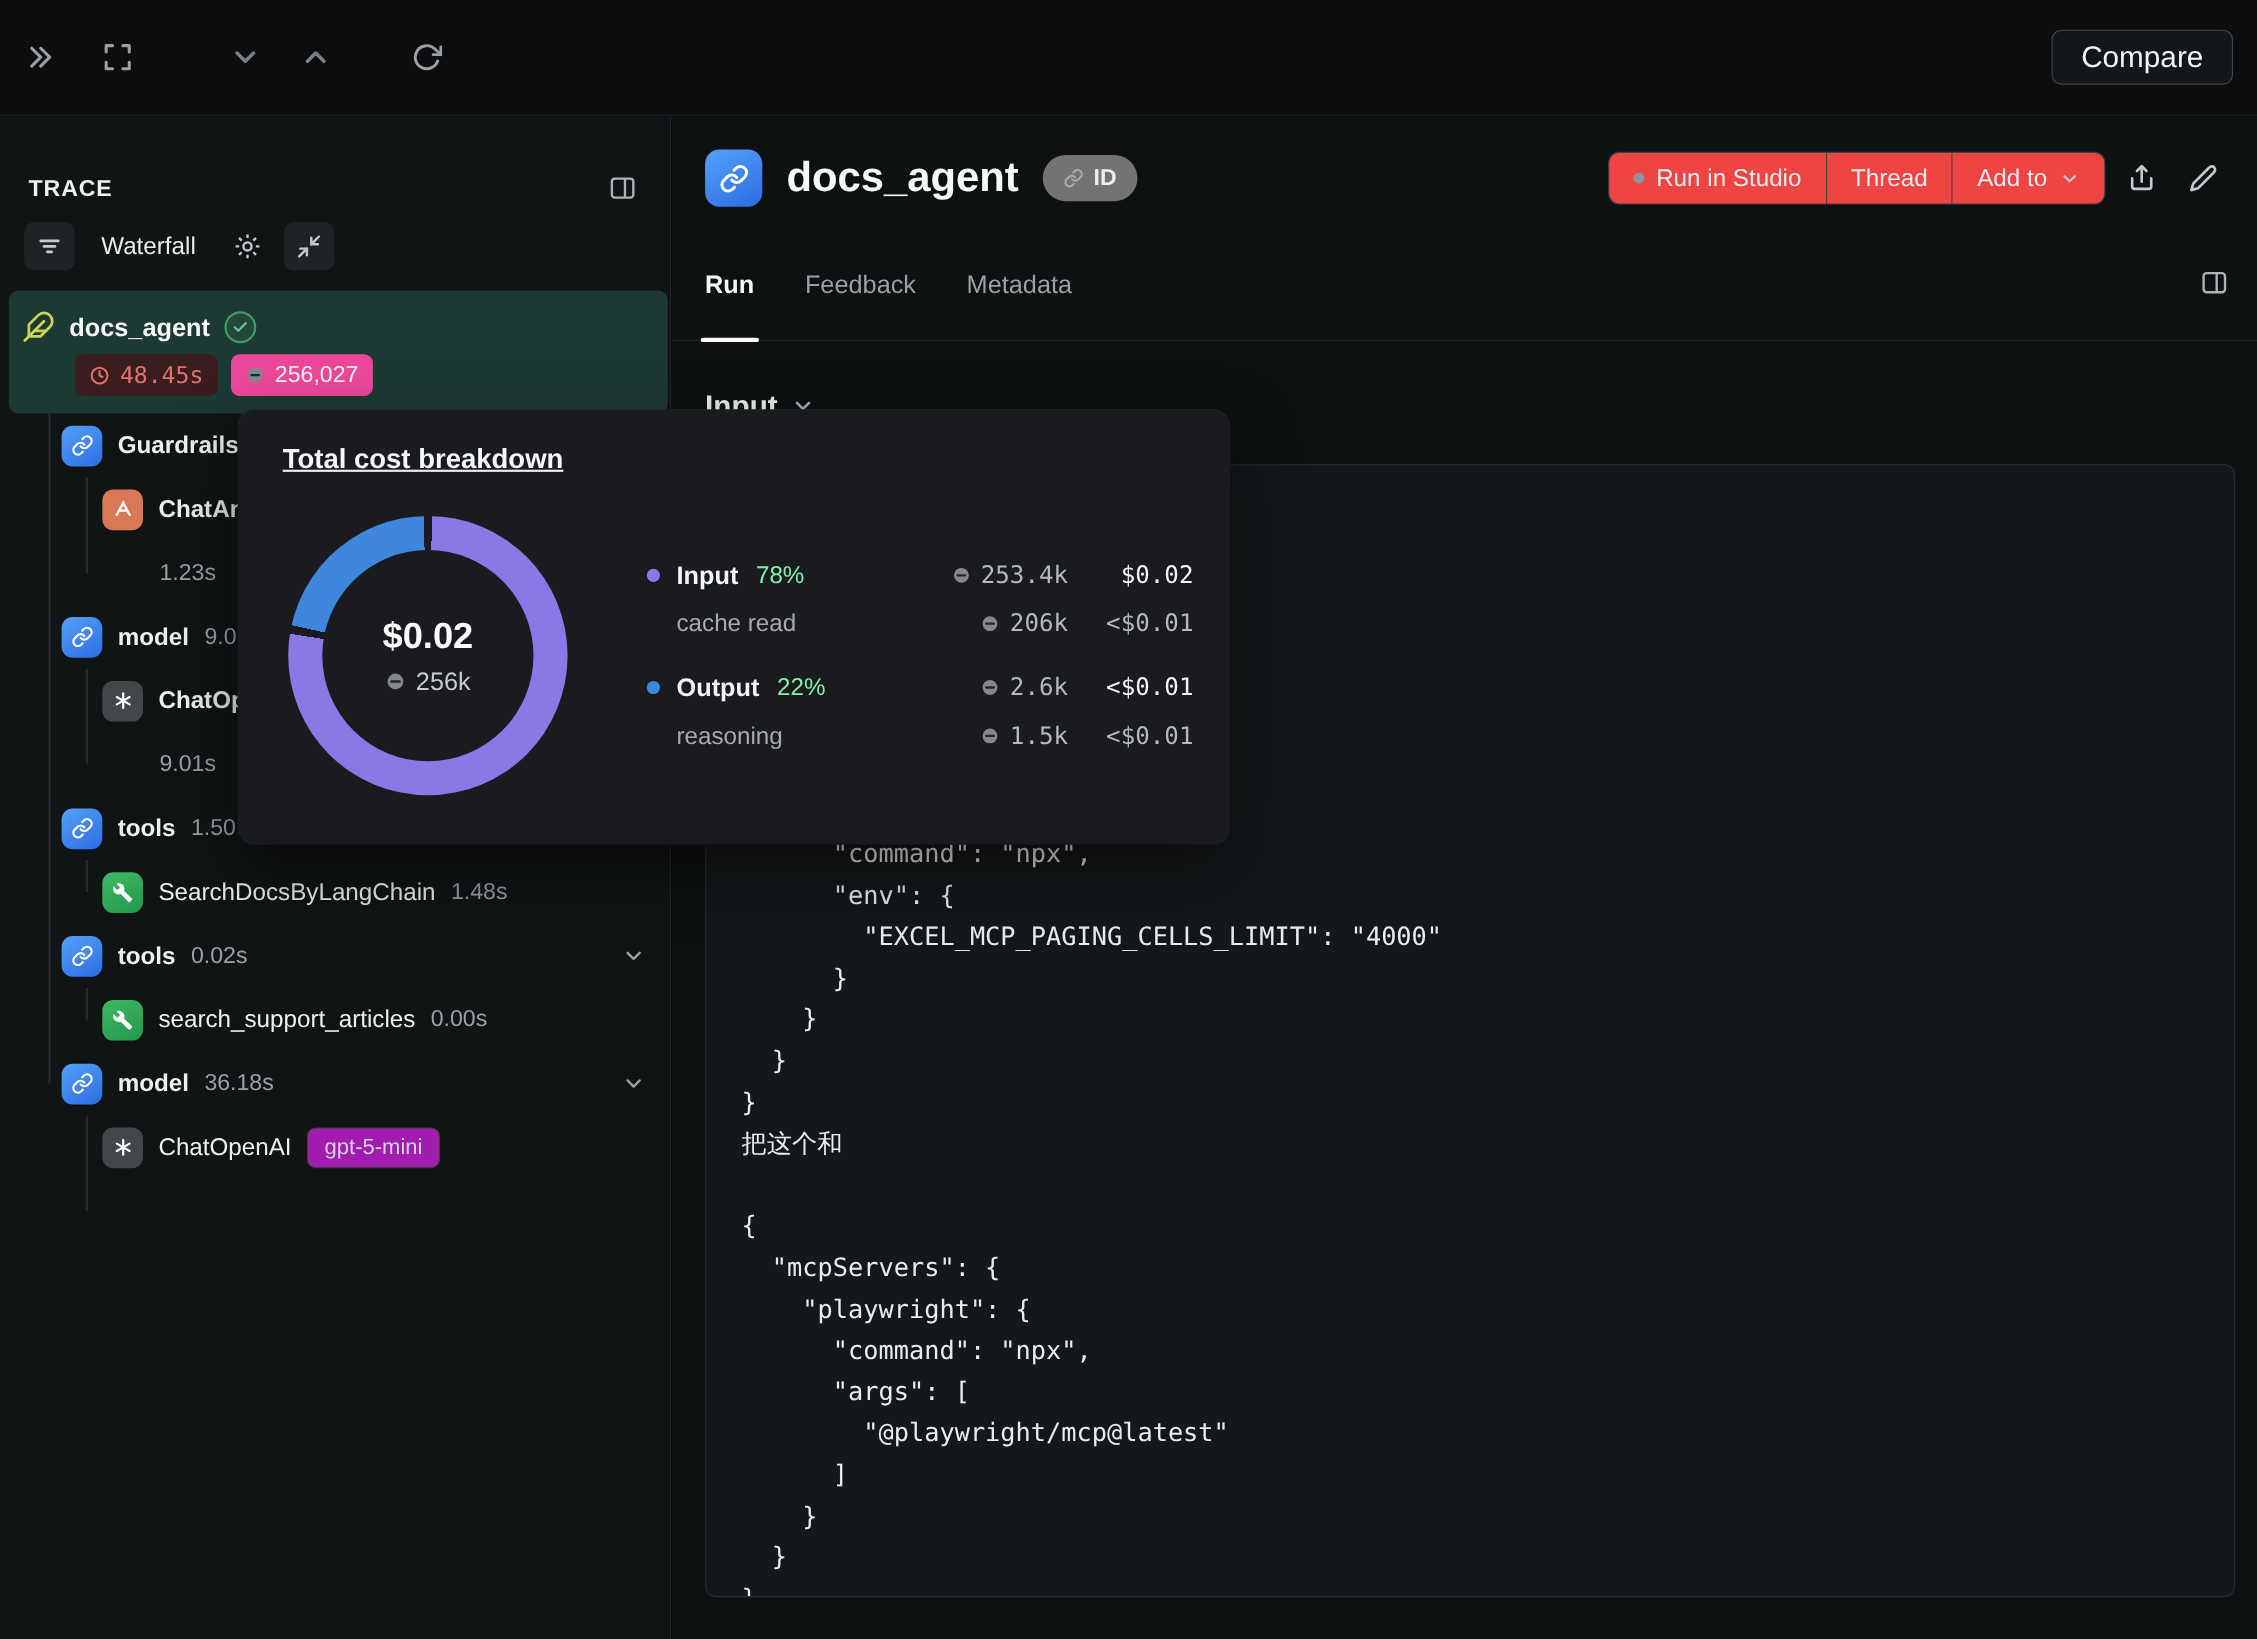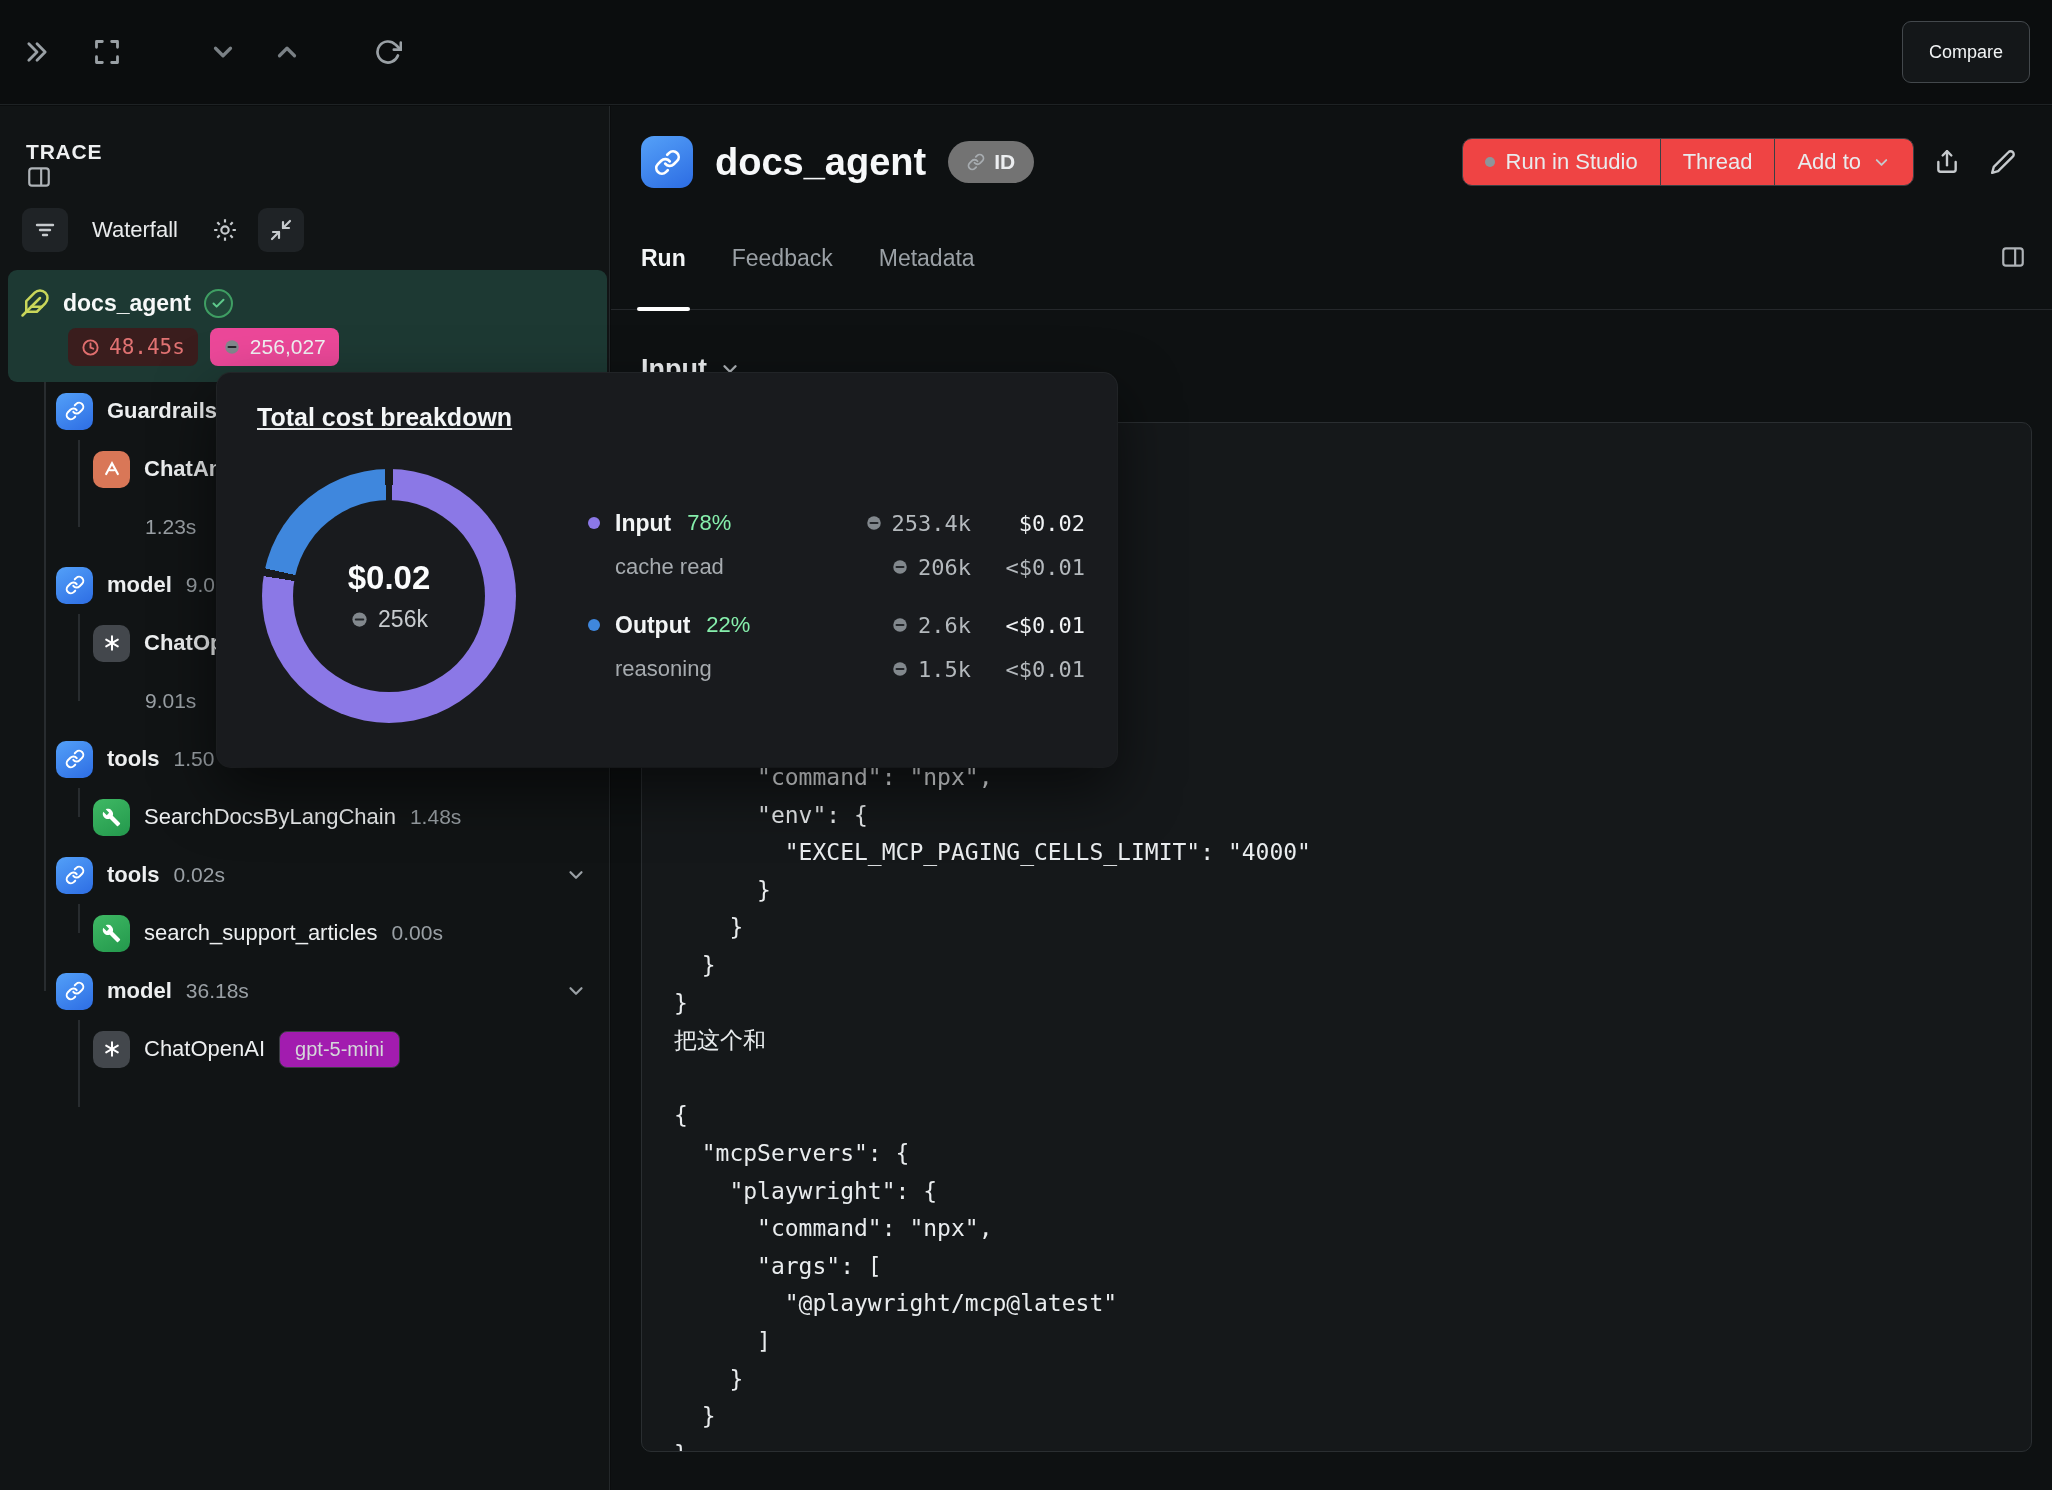--- a/index.html
+++ b/index.html
@@ -12,31 +12,31 @@
   button { cursor: pointer; }
 
   
   .topbar {
     position: absolute; top: 0; left: 0; right: 0; height: 105px;
     background: #0b0d0e; border-bottom: 1px solid #1e2224;
     display: flex; align-items: center;
   }
   .tb-btn { width: 46px; height: 46px; display: flex; align-items: center; justify-content: center; background: none; border: none; }
   .compare-btn {
-    margin-left: auto; margin-right: 22px; height: 62px; padding: 0 26px;
+    margin-left: auto; margin-right: 22px; height: 50px; padding: 0 26px;
     background: #141719; border: 1px solid #43484c; border-radius: 9px;
-    color: #f2f4f5; font-size: 18px; font-family: inherit;
+    color: #f2f4f5; font-size: 27px; font-family: inherit;
   }
 
   
   .sidebar {
     position: absolute; top: 106px; left: 0; width: 610px; bottom: 0;
     background: #111415; border-right: 1px solid #24282a;
   }
-  .trace-header { display: flex; align-items: flex-start; justify-content: space-between; padding: 34px 30px 0 26px; flex-direction: column; }
+  .trace-header { display: flex; align-items: flex-end; justify-content: space-between; padding: 52px 30px 0 26px; }
   .trace-title { font-size: 21px; font-weight: 700; letter-spacing: .8px; color: #eef0f1; }
   .trace-controls { display: flex; align-items: center; gap: 10px; padding: 0 22px; margin-top: 18px; }
   .ctl-btn { height: 44px; min-width: 46px; display: flex; align-items: center; justify-content: center; background: #1f2326; border: none; border-radius: 9px; }
   .ctl-btn.plain { background: transparent; }
   .waterfall-btn { height: 44px; padding: 0 14px; display: flex; align-items: center; background: transparent; border: none; color: #e9ebec; font-size: 22px; font-family: inherit; font-weight: 500; }
 
   .root-block { margin: 18px 2px 0 8px; background: #1d3933; border-radius: 9px; padding: 12px 14px 14px 12px; height: 112px; }
   .root-row1 { display: flex; align-items: center; gap: 13px; height: 42px; }
   .root-name { font-size: 23px; font-weight: 600; color: #f7f9f9; }
   .check-badge { width: 29px; height: 29px; border-radius: 50%; border: 2px solid #3f9e63; background: rgba(63,158,99,.15); display: flex; align-items: center; justify-content: center; }

